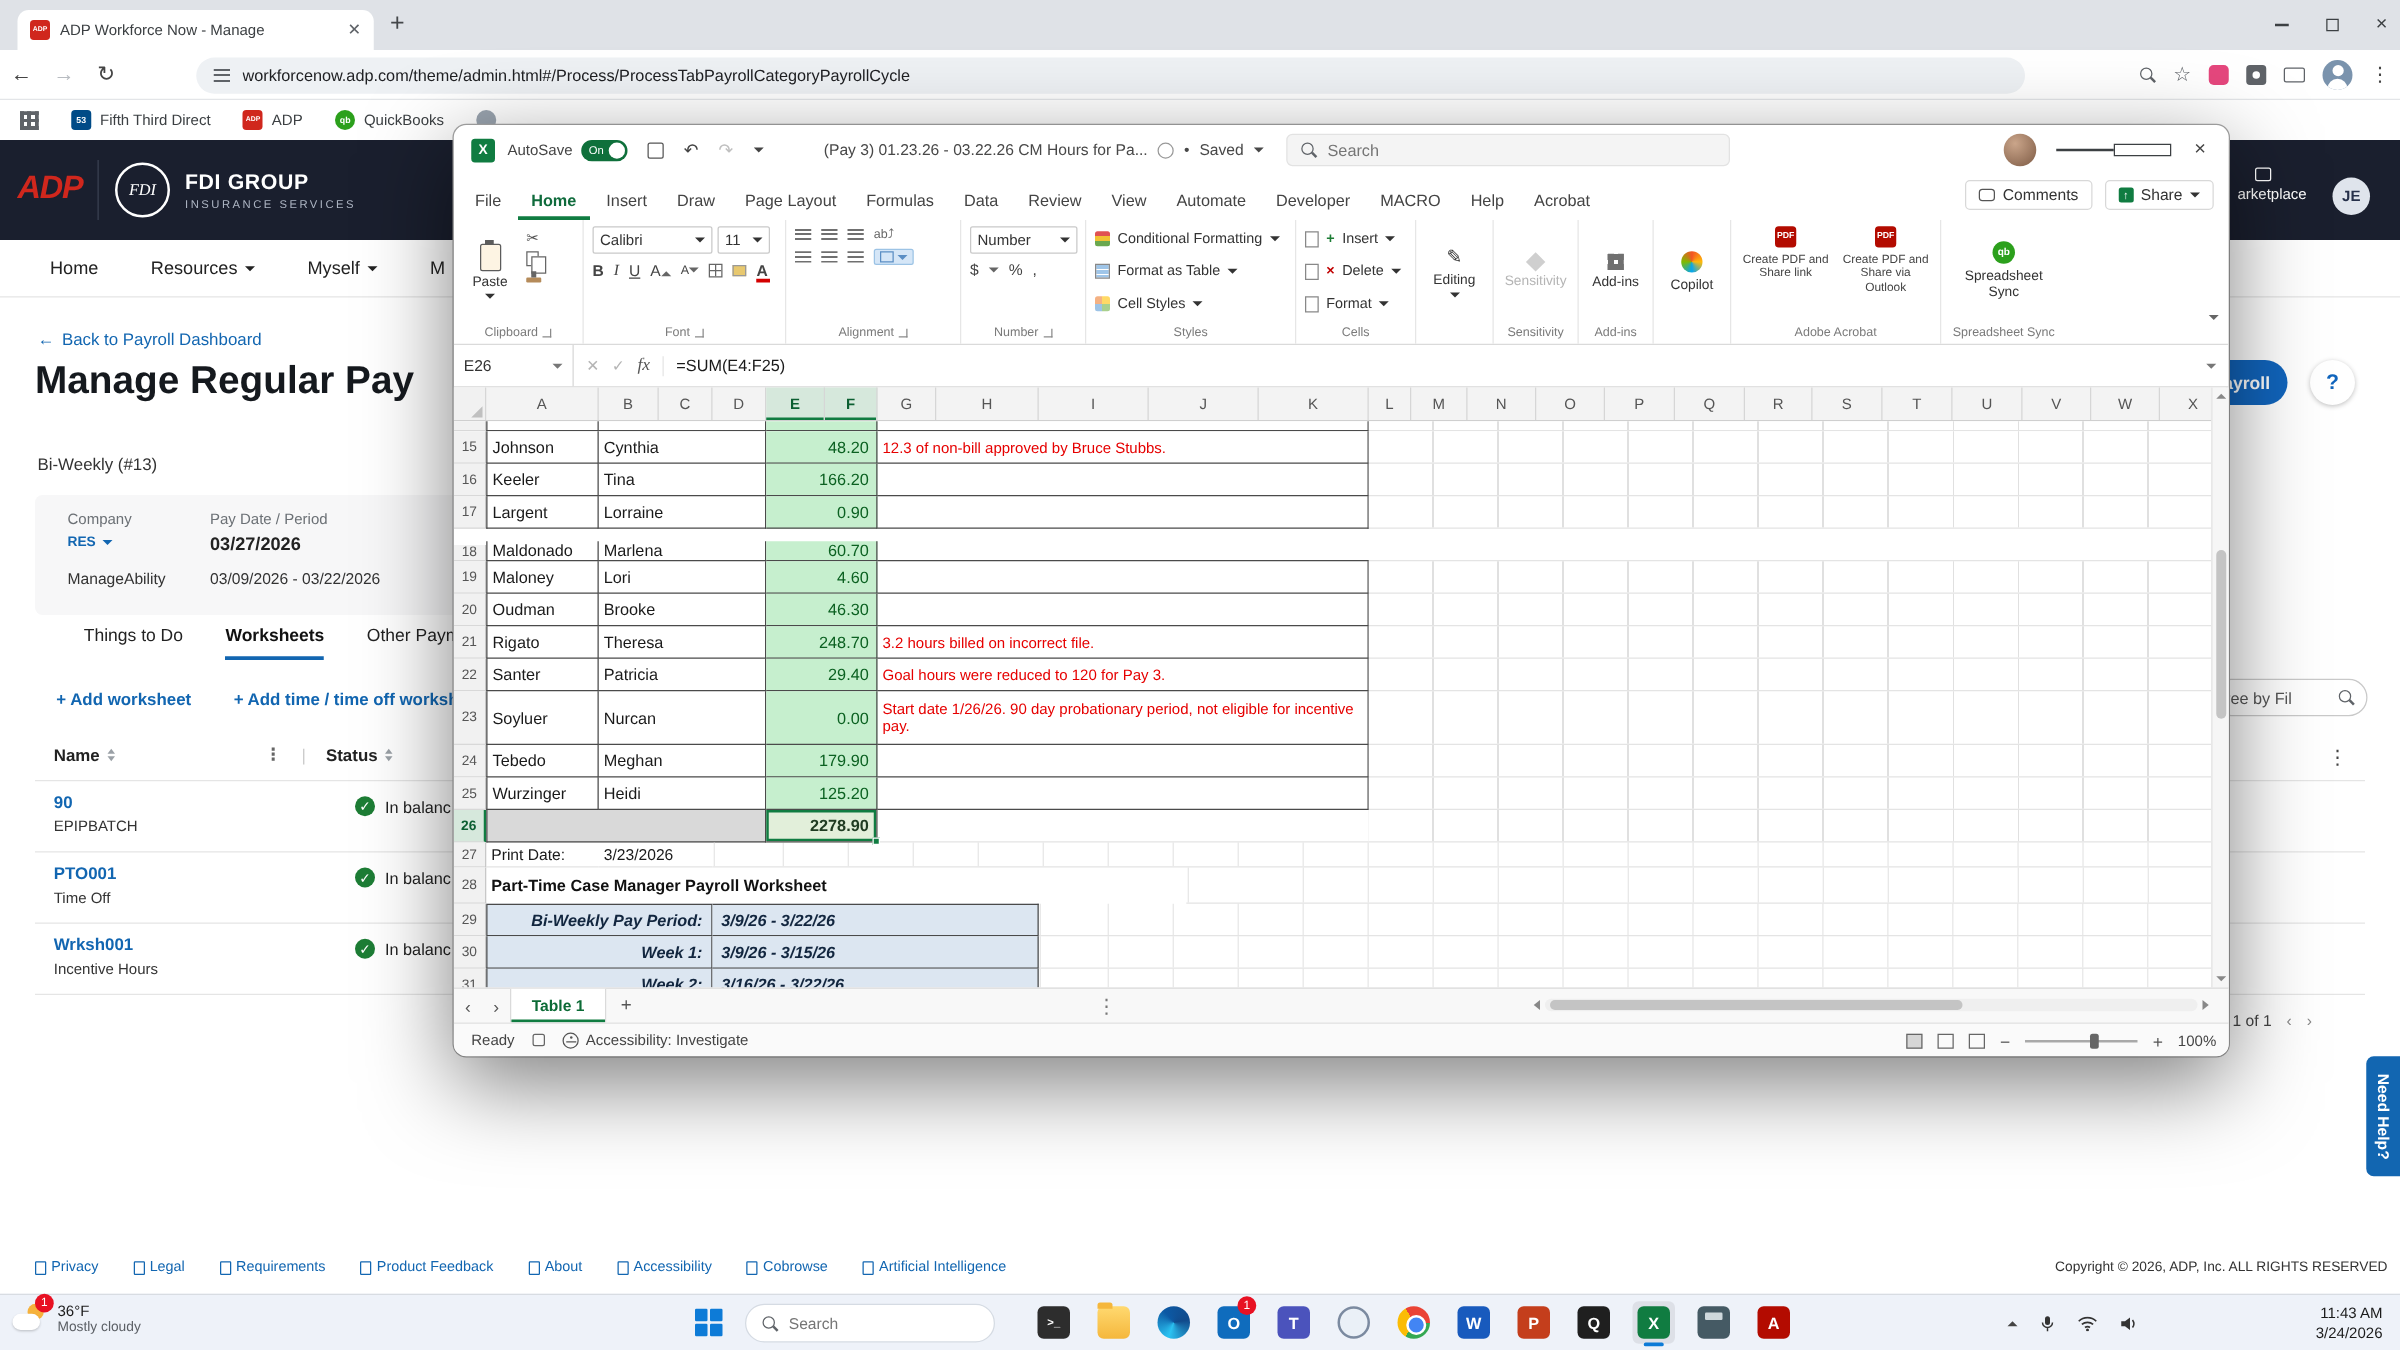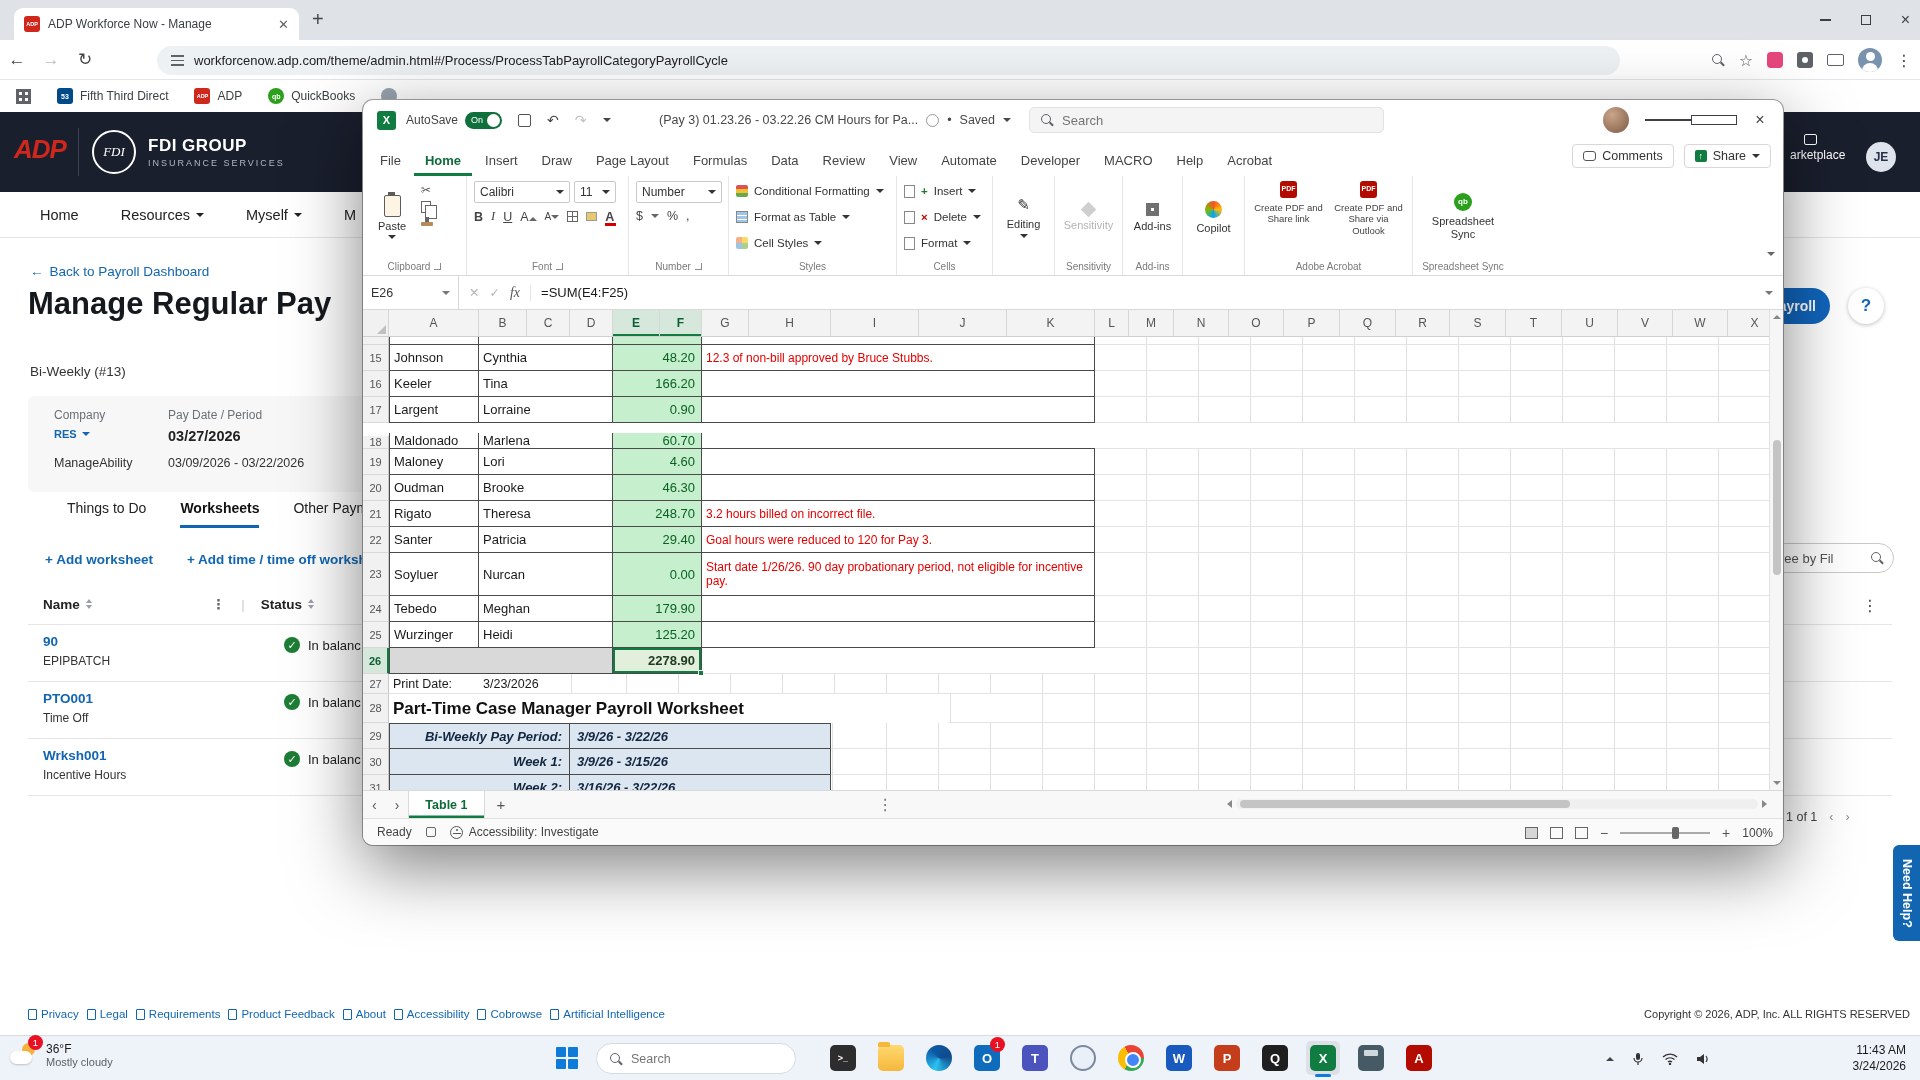--- a/index.html
+++ b/index.html
@@ -180,21 +180,21 @@
 .note{color:#e60000;font-size:12px;white-space:nowrap}
 .wrapn{white-space:normal;line-height:1.2}
 .cabcd{width:224px;background:#d9d9d9;border-left:1px solid #4a4a4a}
 .ctotal{background:#e2efda;font-weight:bold;color:#203c22;justify-content:flex-end;padding-right:6px;box-shadow:inset 0 0 0 2px #107c41;position:relative;overflow:visible;z-index:2}
 .fillhandle{position:absolute;right:-3px;bottom:-3px;width:6px;height:6px;background:#107c41;border:1px solid #fff}
 .cfill{flex:1;border-bottom:1px solid #e4e4e4;background:repeating-linear-gradient(90deg,transparent 0 51px,#e0e0e0 51px 52px)}
 .lite{border-bottom:1px solid #e4e4e4}
 .gksp{width:393px;border-bottom:1px solid #e4e4e4}
 .prA{width:90px;font-size:12.5px}
 .prB{width:91px;font-size:12.5px}
-.sect{width:560px;font-weight:bold;font-size:17px;color:#111;white-space:nowrap}
+.sect{width:560px;font-weight:bold;font-size:13px;color:#111;white-space:nowrap}
 .pcell{background:#dce6f1;border-right:1px solid #4a4a4a;border-bottom:1px solid #4a4a4a;font-weight:bold;font-style:italic;font-size:13px;color:#12263f}
 .plab{width:181px;justify-content:flex-end;border-left:1px solid #4a4a4a;padding-right:7px}
 .pval{width:261px;padding-left:7px}
 .btop{border-top:1px solid #4a4a4a}
 .vscroll{position:absolute;left:1406px;top:210px;width:14px;height:480px;background:#f6f6f6;border-left:1px solid #e2e2e2;display:flex;flex-direction:column;align-items:center}
 .vthumb{position:absolute;left:3px;top:130px;width:8px;height:135px;background:#c4c4c4;border-radius:4px}
 .tabbar{position:absolute;left:0;top:690px;width:100%;height:28px;background:#f8f8f8;border-top:1px solid #d9d9d9;display:flex;align-items:center}
 .tnav{font-size:14px;color:#555;padding:0 9px}
 .shtab{height:100%;background:#fff;border-left:1px solid #dadada;border-right:1px solid #dadada;box-shadow:inset 0 -2.5px 0 #107c41;display:flex;align-items:center;padding:0 16px;font-size:12.5px;font-weight:bold;color:#0c6b36}
 .addsheet{font-size:15px;color:#555;padding:0 12px}
@@ -410,21 +410,21 @@
     <span class="mag"></span>
   </div>
   <div class="pagekebab">⋮</div>
   <div class="pagination">
     <span>1 of 1</span>
     <span style="color:#888">‹</span>
     <span style="color:#888">›</span>
   </div>
 
   <div class="adpfooter">
-    <span id="footer-links" style="display:flex;gap:8px">
+    <span id="footer-links" style="display:flex;gap:28px">
         <span class="flink">
           <span class="fic"></span>
           <span>Privacy</span>
         </span>
         <span class="flink">
           <span class="fic"></span>
           <span>Legal</span>
         </span>
         <span class="flink">
           <span class="fic"></span>
@@ -559,20 +559,45 @@
             <span>A<span class="cup" style="border-bottom-color:#666"></span></span>
             <span style="font-size:10px">A<span class="cdown" style="border-top-color:#666"></span></span>
             <span style="width:11px;height:11px;border:1.2px solid #666;background:linear-gradient(#666,#666) 50% 0/1px 100% no-repeat,linear-gradient(#666,#666) 0 50%/100% 1px no-repeat"></span>
             <span style="width:11px;height:9px;background:#e8c86e;border:1px solid #999"></span>
             <span class="redA">A</span>
           </div>
         </div>
           </div>
         <div class="rlabel">
             <span>Font</span>
+            <span class="dlg"></span>
+          </div>
+      </div>
+      <div class="rgroup" style="width:140px">
+        <div class="rbody">
+            <div class="fcol" style="width:100%">
+          <div class="frow">
+            <span class="bars"></span>
+            <span class="bars"></span>
+            <span class="bars"></span>
+            <span style="font-size:10px;color:#666">ab⤴</span>
+          </div>
+          <div class="frow">
+            <span class="bars"></span>
+            <span class="bars"></span>
+            <span class="bars"></span>
+            <span class="selbox">
+                  <span style="width:11px;height:9px;border:1.2px solid #5b8ec4;display:inline-block"></span>
+                  <span class="cdown" style="border-top-color:#5b8ec4"></span>
+                </span>
+          </div>
+        </div>
+          </div>
+        <div class="rlabel">
+            <span>Alignment</span>
             <span class="dlg"></span>
           </div>
       </div>
       <div class="rgroup" style="width:100px">
         <div class="rbody">
             <div class="fcol" style="width:100%">
           <span class="combo" style="width:86px">
                 <span>Number</span>
                 <span class="cdown"></span>
               </span>

